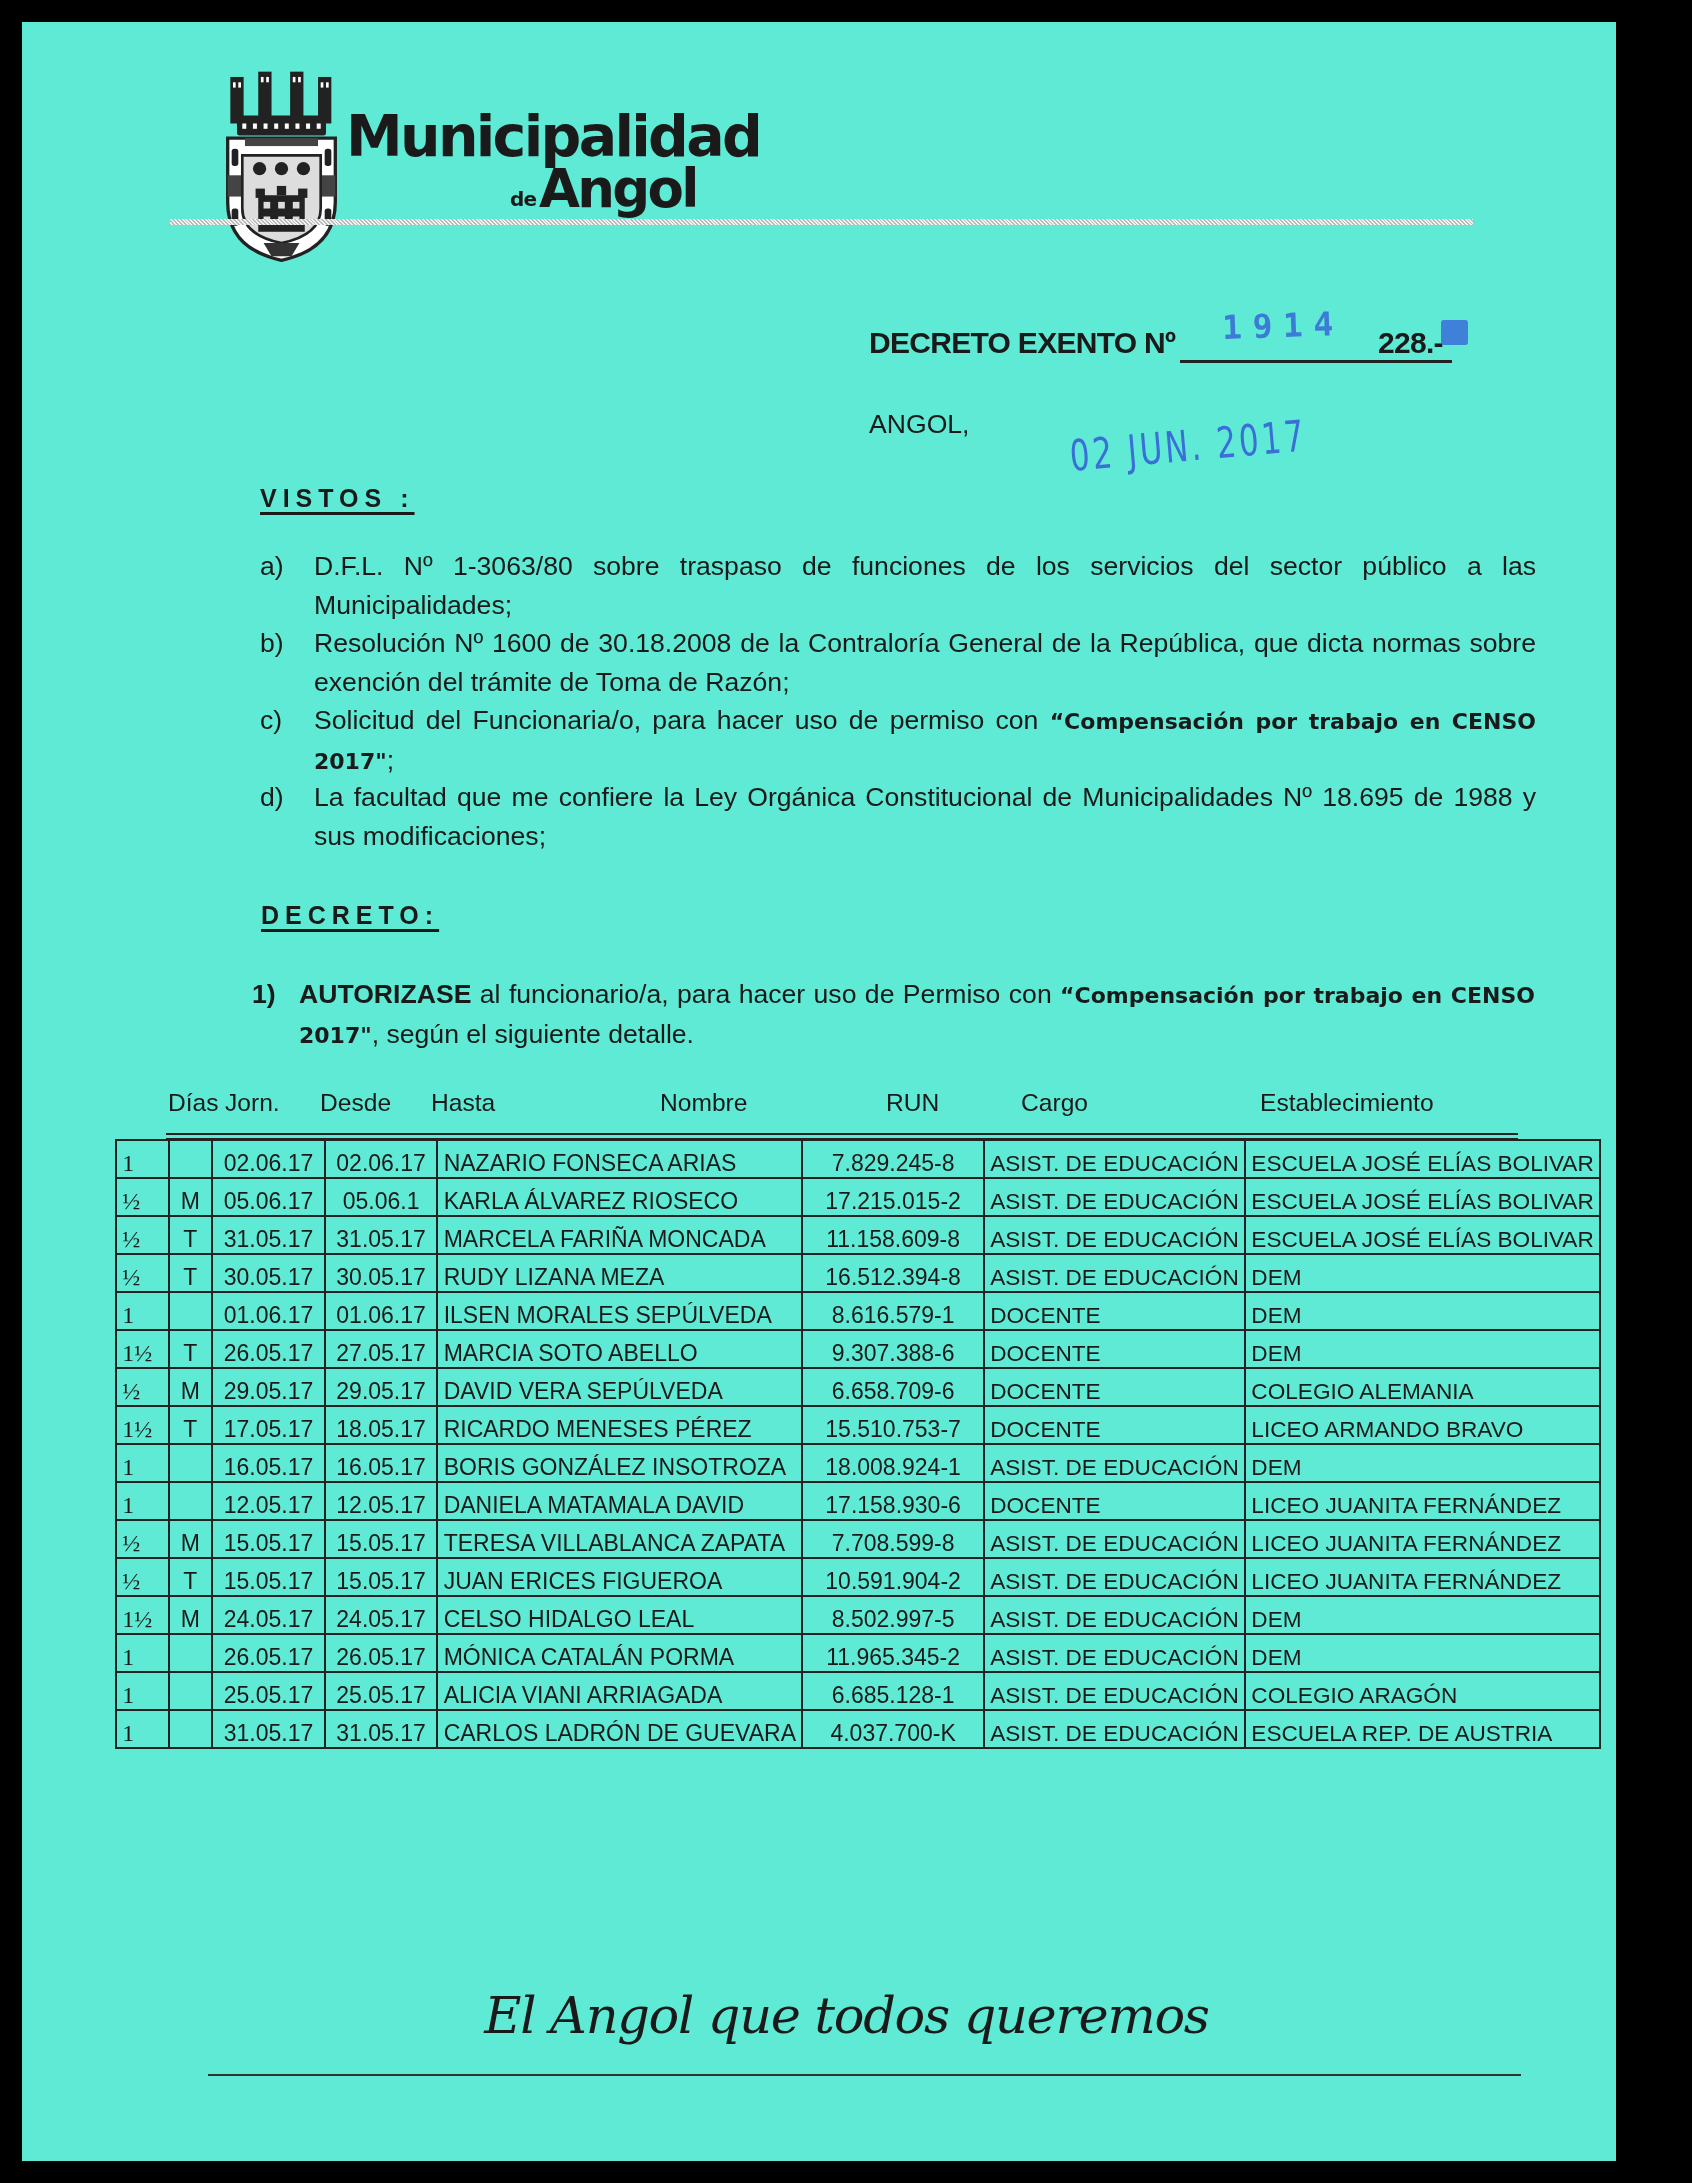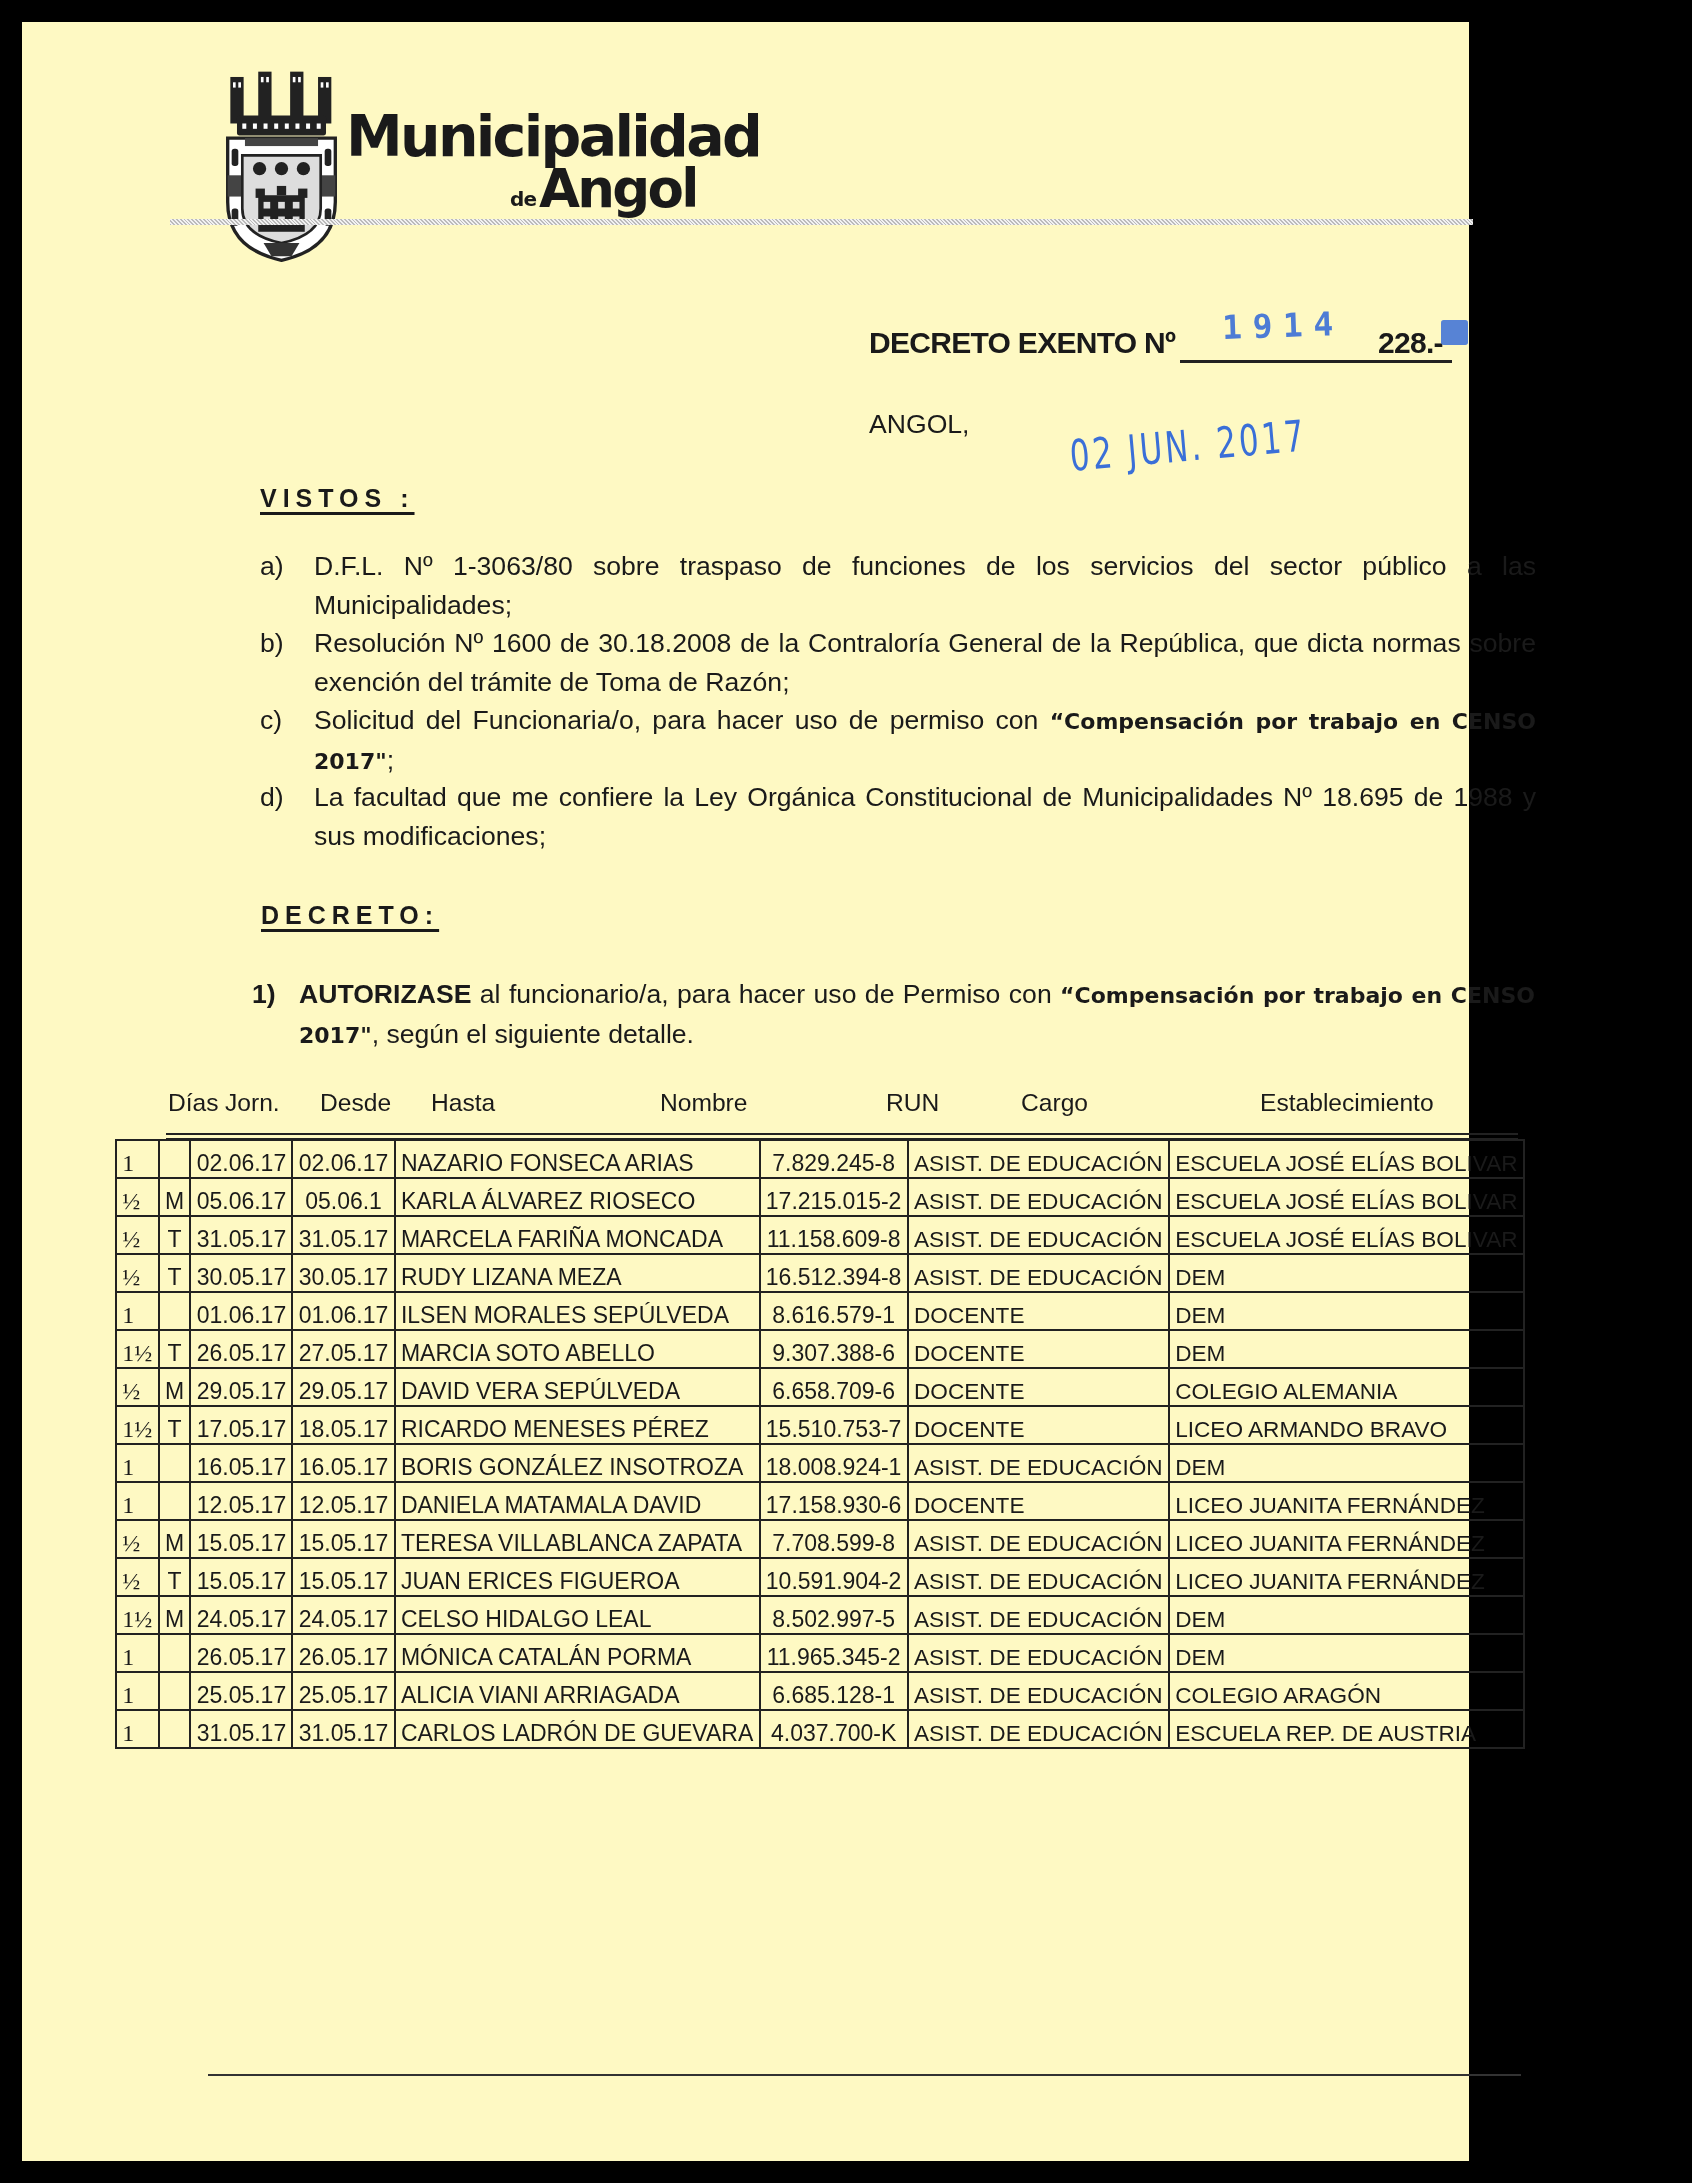--- a/index.html
+++ b/index.html
@@ -1,18 +1,18 @@
 <!DOCTYPE html>
 <html style="font-size:10.6px"><head>
 <meta charset="utf-8">
 <style>
   html, body { margin:0; padding:0; }
   body { width:1693px; height:2183px; background:#000; position:relative; overflow:hidden;
          font-family:"Liberation Sans", sans-serif; color:#1a1a1a; }
-  .page { position:absolute; left:22px; top:22px; width:1447px; height:2139px; background:#fef9c3; }
+  .page { position:absolute; left:22px; top:22px; width:1594px; height:2139px; background:#5eead4; }
   
   .shield { position:absolute; left:203px; top:47px; width:113px; height:194px; }
   .brand-1 { position:absolute; left:324px; top:86px; font-family:"DejaVu Sans", sans-serif; font-weight:bold;
              font-size:57px; letter-spacing:-2.7px; color:#1a1a1a; line-height:1; }
   .brand-de { position:absolute; left:488px; top:165px; font-family:"DejaVu Sans", sans-serif; font-weight:bold; font-size:20px; letter-spacing:-0.7px; }
   .brand-2 { position:absolute; left:517px; top:140px; font-family:"DejaVu Sans", sans-serif; font-weight:bold; font-size:53px; letter-spacing:-2.7px; line-height:1; }
   .sep { position:absolute; left:148px; top:197px; width:1303px; height:6px;
          background: repeating-linear-gradient(45deg, #bbb 0 1.3px, #f2f2f2 1.3px 2.7px); }
   
   .decree-title { position:absolute; left:847px; top:304px; font-size:30px; font-weight:bold; letter-spacing:-0.7px; }
@@ -319,15 +319,16 @@
           <td class="c-desde">31.05.17</td>
           <td class="c-hasta">31.05.17</td>
           <td class="c-nombre">CARLOS LADRÓN DE GUEVARA</td>
           <td class="c-run">4.037.700-K</td>
           <td class="c-cargo">ASIST. DE EDUCACIÓN</td>
           <td class="c-estab">ESCUELA REP. DE AUSTRIA</td>
         </tr>
       </tbody>
   </table>
 
+  <div class="slogan">El Angol que todos queremos</div>
   <div class="foot-line"></div>
 </div>
 
 
 </body></html>

